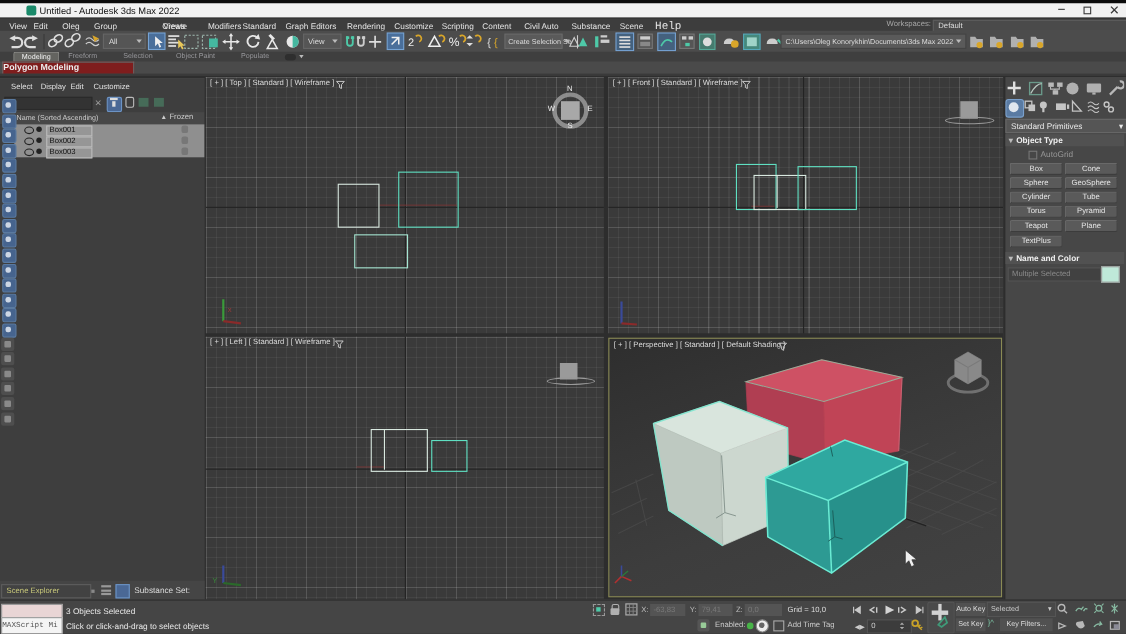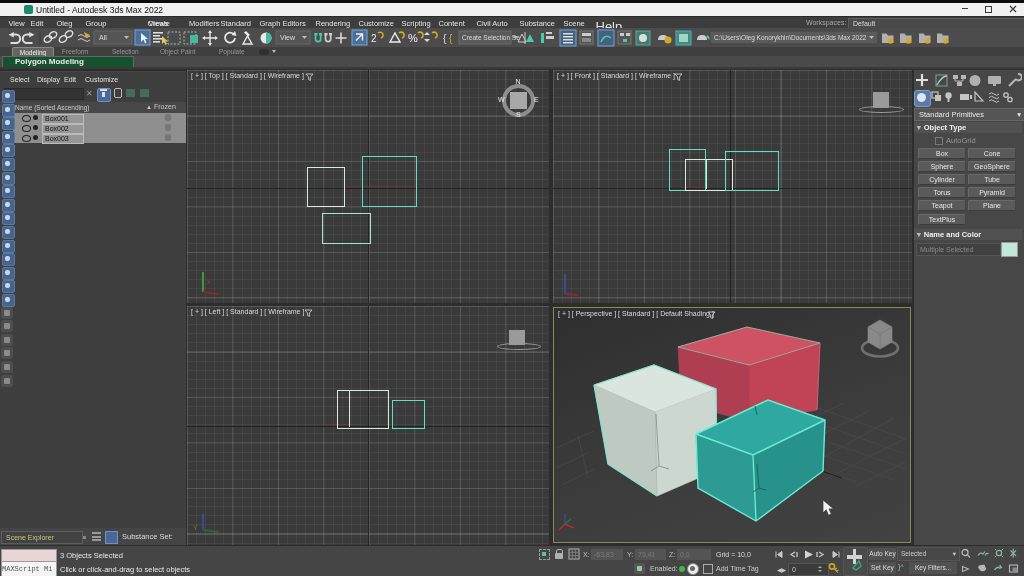--- a/index.html
+++ b/index.html
@@ -42,21 +42,21 @@
     <div class="abs" style="left:189px;top:19px;font-size:7.5px;color:#e4e4e4;">Modifiers</div>
     <div class="abs" style="left:220.5px;top:19px;font-size:7.5px;color:#e4e4e4;">Standard</div>
     <div class="abs" style="left:259.5px;top:19px;font-size:7.5px;color:#e4e4e4;">Graph Editors</div>
     <div class="abs" style="left:315.5px;top:19px;font-size:7.5px;color:#e4e4e4;">Rendering</div>
     <div class="abs" style="left:358.5px;top:19px;font-size:7.5px;color:#e4e4e4;">Customize</div>
     <div class="abs" style="left:401.5px;top:19px;font-size:7.5px;color:#e4e4e4;">Scripting</div>
     <div class="abs" style="left:438.5px;top:19px;font-size:7.5px;color:#e4e4e4;">Content</div>
     <div class="abs" style="left:476.5px;top:19px;font-size:7.5px;color:#e4e4e4;">Civil Auto</div>
     <div class="abs" style="left:519.5px;top:19px;font-size:7.5px;color:#e4e4e4;">Substance</div>
     <div class="abs" style="left:563.5px;top:19px;font-size:7.5px;color:#e4e4e4;">Scene</div>
-    <div class="abs" style="left:595.5px;top:19px;font-size:13px;color:#e4e4e4;">Help</div>
+    <div class="abs" style="left:595.5px;top:19px;font-size:10px;color:#e4e4e4;font-family:Liberation Mono, monospace;">Help</div>
   </div>
 <div class="abs" style="left:806px;top:19px;font-size:7px;color:#a8a8a8;">Workspaces:</div>
 <div class="abs" style="left:848px;top:17.5px;width:172px;height:9.5px;background:#4a4a4a;border:1px solid #5c5c5c;font-size:7px;color:#ddd;padding-left:4px;line-height:9px;">Default</div>
 
 <div class="abs" style="left:0;top:28px;width:1024px;height:20px;background:#4c4c4c;border-bottom:1px solid #3a3a3a;"></div>
 <svg class="abs" style="left:0;top:28px;" width="1024" height="20" id="toolbarsvg">
     <path d="M13 6.5 h3 a4.2 4.2 0 0 1 0 8.4 h-5.5" stroke="#ddd" stroke-width="2" fill="none"></path>
     <path d="M13.8 4 v5.5 L8.5 6.8 Z" fill="#ddd"></path>
     <path d="M30 6.5 h-3 a4.2 4.2 0 0 0 0 8.4 h5.5" stroke="#ddd" stroke-width="2" fill="none"></path>
     <path d="M29.2 4 v5.5 L34.5 6.8 Z" fill="#ddd"></path>
@@ -155,21 +155,21 @@
 
 <div class="abs" style="left:0;top:47px;width:1024px;height:9px;background:#3f3f3f;"></div>
 <div class="abs" style="left:12px;top:47px;width:40px;height:9px;background:#646460;border:1px solid #8a8a86;border-bottom:none;border-radius:2px 2px 0 0;font-size:6.5px;color:#f2f2f2;text-align:center;line-height:9px;">Modeling</div>
 <div class="abs" style="left:62px;top:48px;font-size:6.5px;color:#96969a;">Freeform</div>
 <div class="abs" style="left:112px;top:48px;font-size:6.5px;color:#96969a;">Selection</div>
 <div class="abs" style="left:160px;top:48px;font-size:6.5px;color:#96969a;">Object Paint</div>
 <div class="abs" style="left:219px;top:48px;font-size:6.5px;color:#96969a;">Populate</div>
 <div class="abs" style="left:259px;top:48.5px;width:10px;height:6.5px;background:#2e2e2e;border-radius:3px;"></div>
 <div class="abs" style="left:272px;top:50px;width:0;height:0;border-left:2.5px solid transparent;border-right:2.5px solid transparent;border-top:3.5px solid #bbb;"></div>
 <div class="abs" style="left:0;top:56px;width:1024px;height:11px;background:#4a4a4a;"></div>
-<div class="abs" style="left:2px;top:56px;width:118px;height:10px;background:#14532d;border:1px solid #666;border-bottom:none;font-size:8px;color:#ececec;line-height:10px;font-weight:bold;padding-left:12px;">Polygon Modeling</div>
+<div class="abs" style="left:2px;top:56px;width:118px;height:10px;background:#7f1d1d;border:1px solid #666;border-bottom:none;font-size:8px;color:#ececec;line-height:10px;font-weight:bold;">Polygon Modeling</div>
 <div class="abs" style="left:0;top:67px;width:1024px;height:2px;background:#3a3a3a;"></div>
 <div class="abs" style="left:0;top:69px;width:1024px;height:2px;background:#2e2e2e;"></div>
 
 <div class="abs" style="left:0;top:72px;width:186px;height:456px;background:#3e3e3e;"></div>
 <div class="abs" style="left:10px;top:76px;font-size:7px;color:#e0e0e0;">Select</div>
 <div class="abs" style="left:37px;top:76px;font-size:7px;color:#e0e0e0;">Display</div>
 <div class="abs" style="left:64px;top:76px;font-size:7px;color:#e0e0e0;">Edit</div>
 <div class="abs" style="left:85px;top:76px;font-size:7px;color:#e0e0e0;">Customize</div>
 
 <div class="abs" style="left:4px;top:88px;width:78px;height:10px;background:#333;border:1px solid #2a2a2a;"></div>

